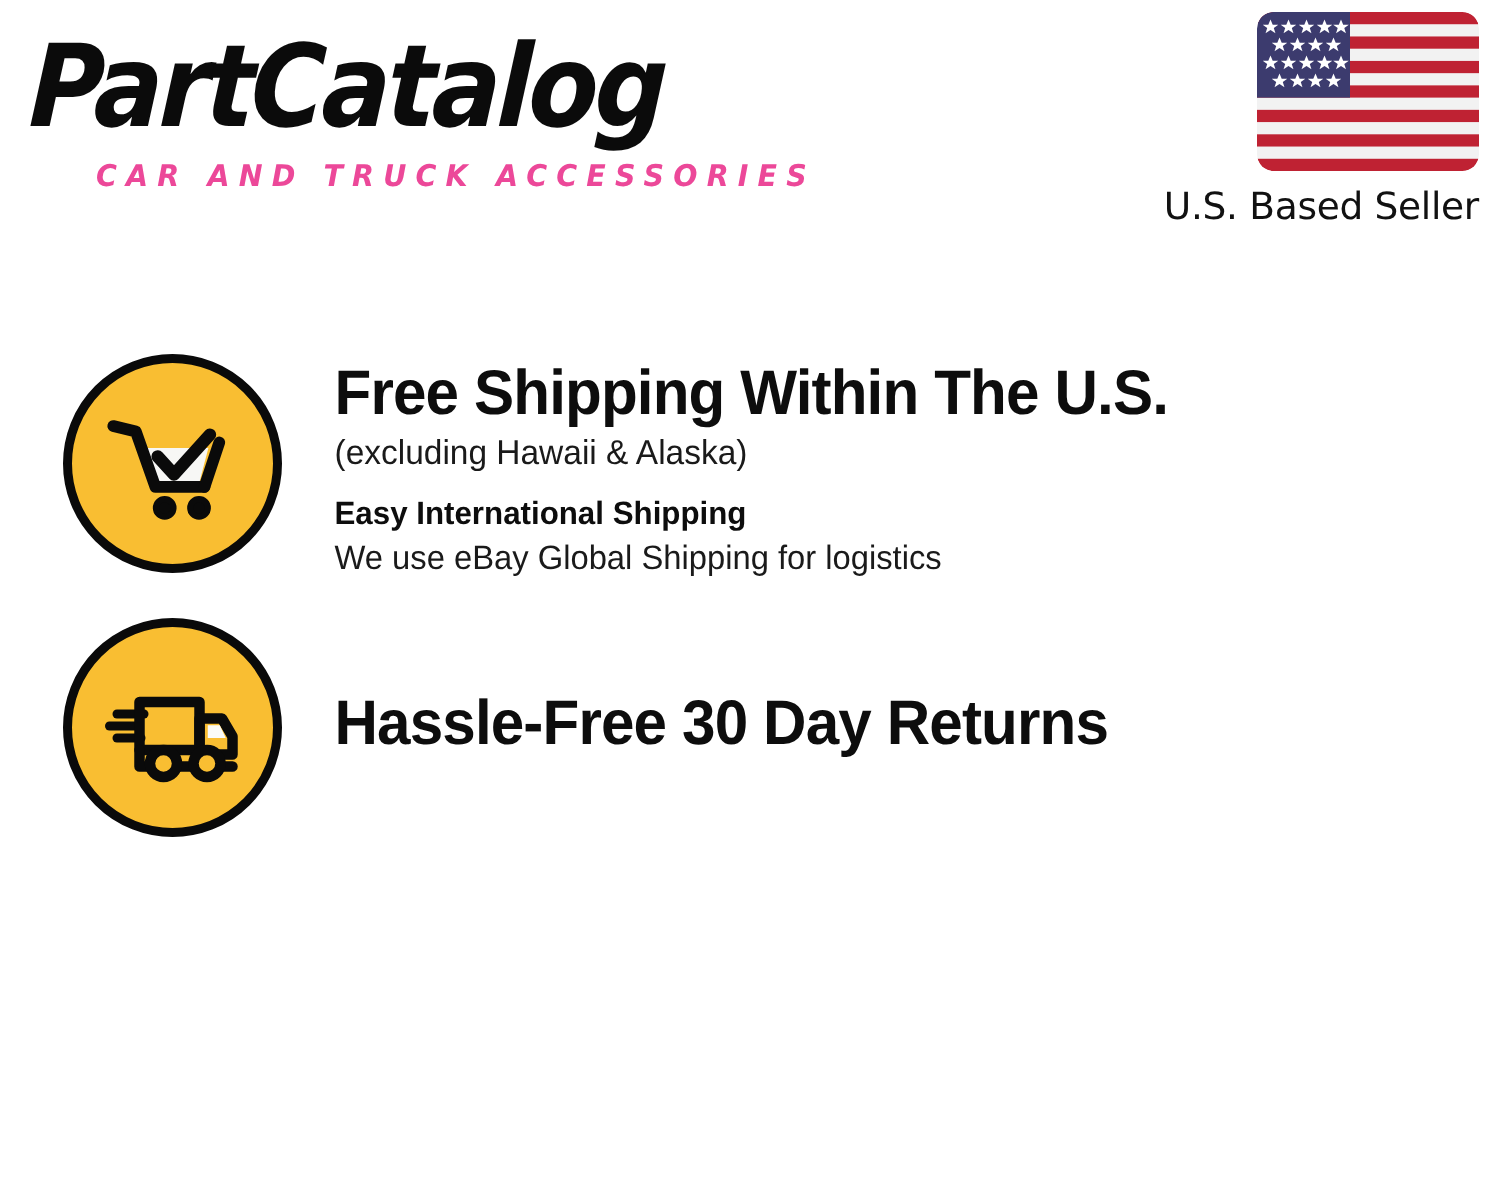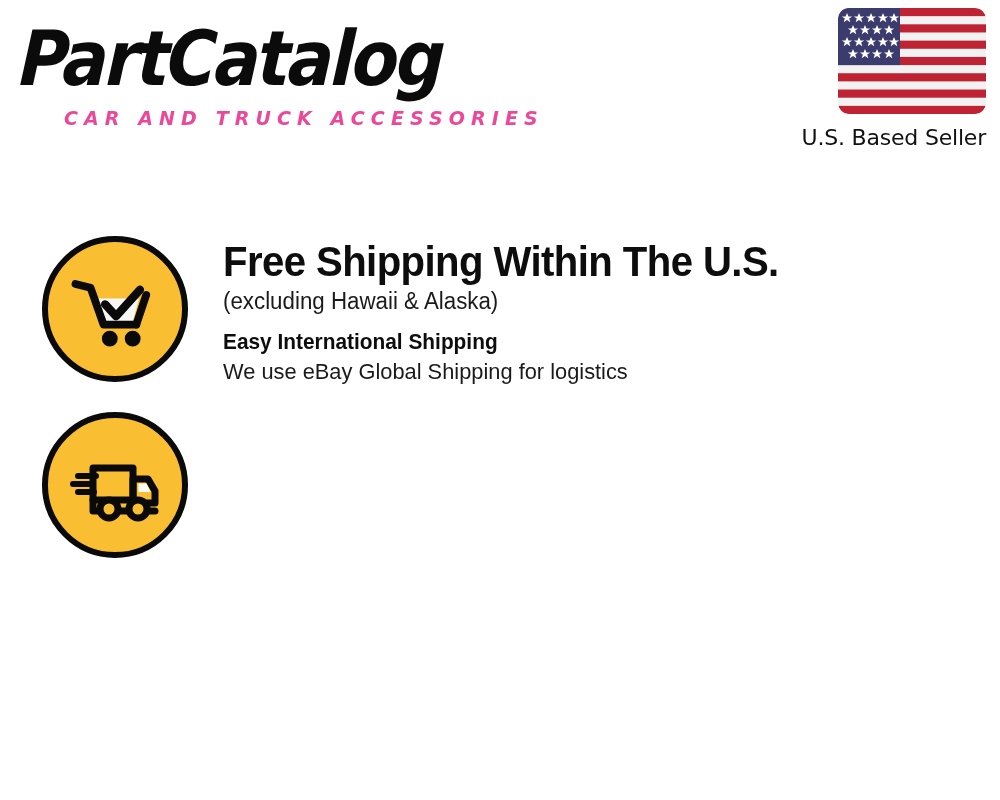--- a/index.html
+++ b/index.html
@@ -77,21 +77,21 @@
     width: 148px;
     height: 106px;
     border-radius: 11px;
     overflow: hidden;
   }
   #us-seller-label {
     display: block;
     margin-top: 6px;
     font-family: "DejaVu Sans", sans-serif;
     font-weight: 400;
-    font-size: 22px;
+    font-size: 25px;
     line-height: 36px;
     letter-spacing: -0.2px;
     color: #111111;
     white-space: nowrap;
   }
 
   
   #features {
     position: absolute;
     top: 236px;
@@ -297,16 +297,19 @@
             <path d="M73.5 48.5 L81.5 48.5 L85.5 57 L73.5 57 Z" fill="#FBFBF8" stroke="none"></path>
 
             <path d="M28 65 L28 76 L90 76" stroke-width="7"></path>
 
             <circle cx="44" cy="74" r="9" fill="#F9BE32" stroke-width="7"></circle>
             <circle cx="73" cy="74" r="9" fill="#F9BE32" stroke-width="7"></circle>
           </g>
         </svg>
       </div>
     </div>
+    <div class="feature-text">
+      <div class="feature-title">Hassle-Free 30 Day Returns</div>
+    </div>
   </div>
 
 
 </div>
 
 </body></html>

